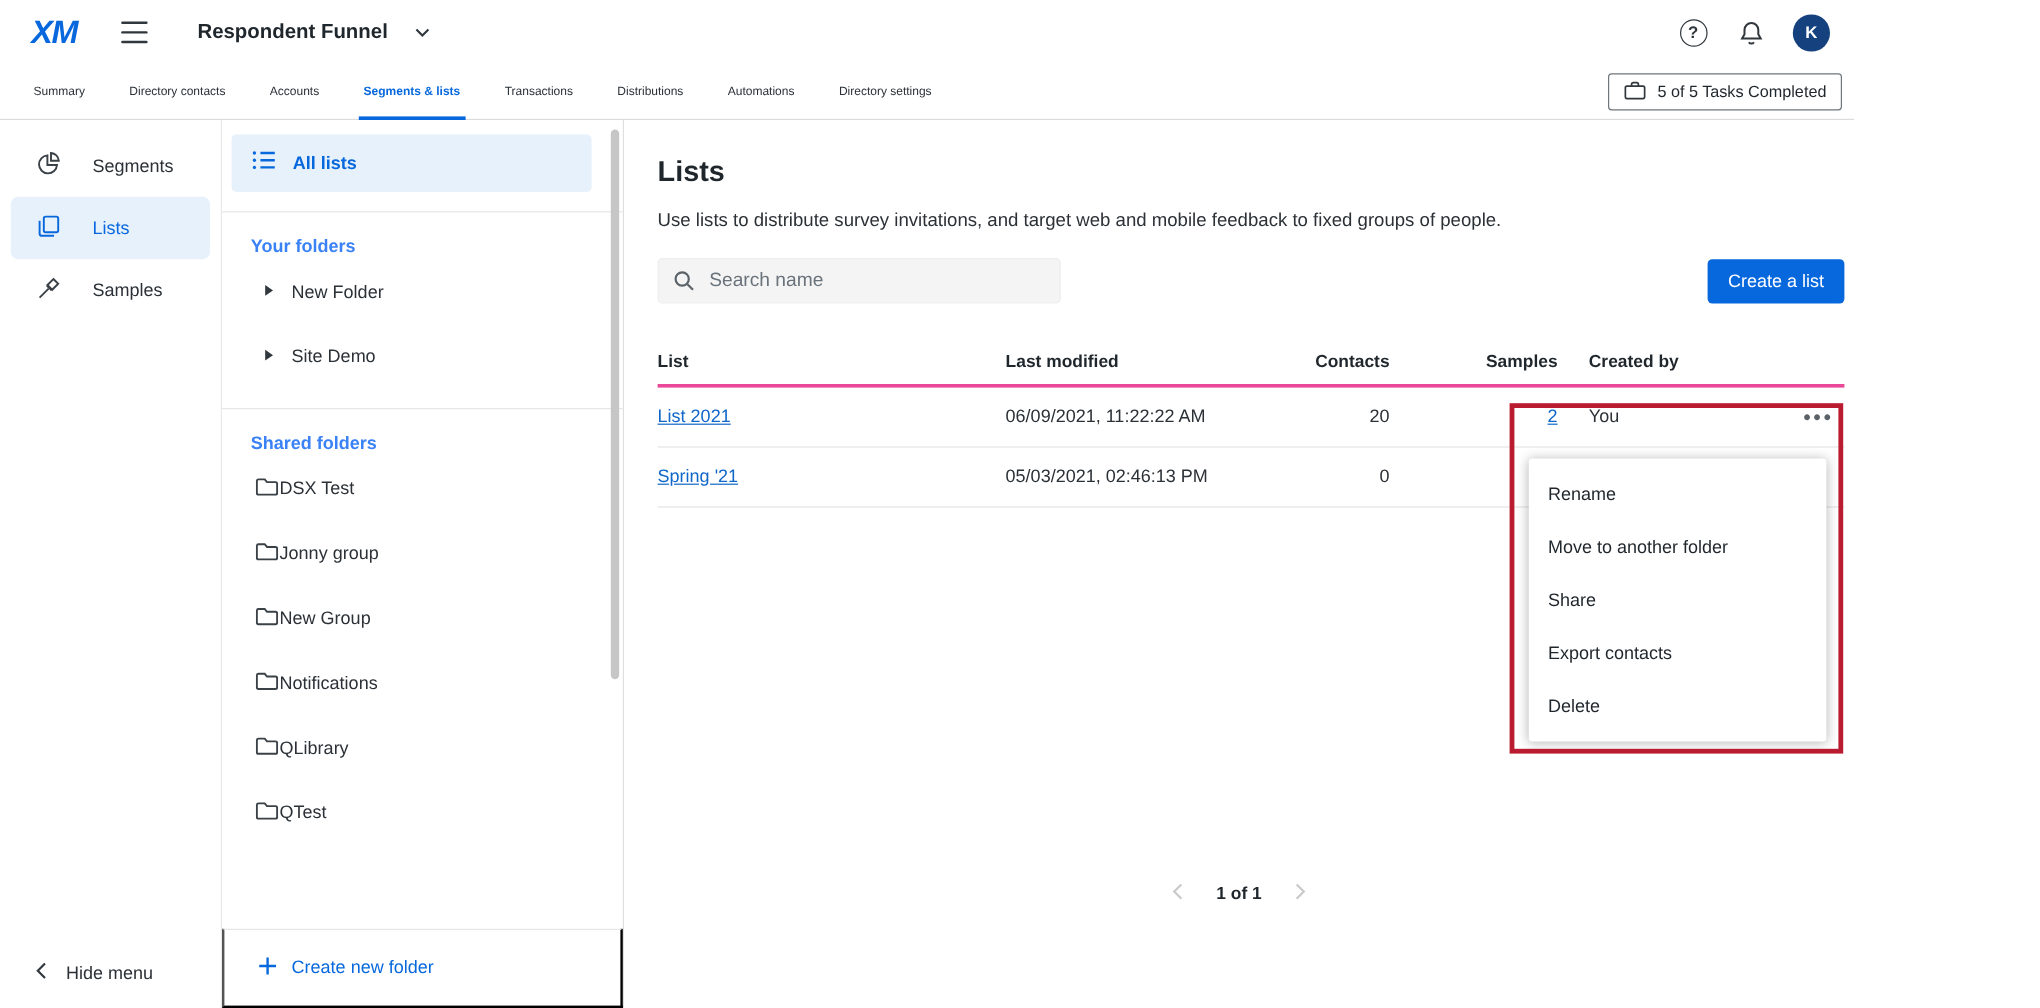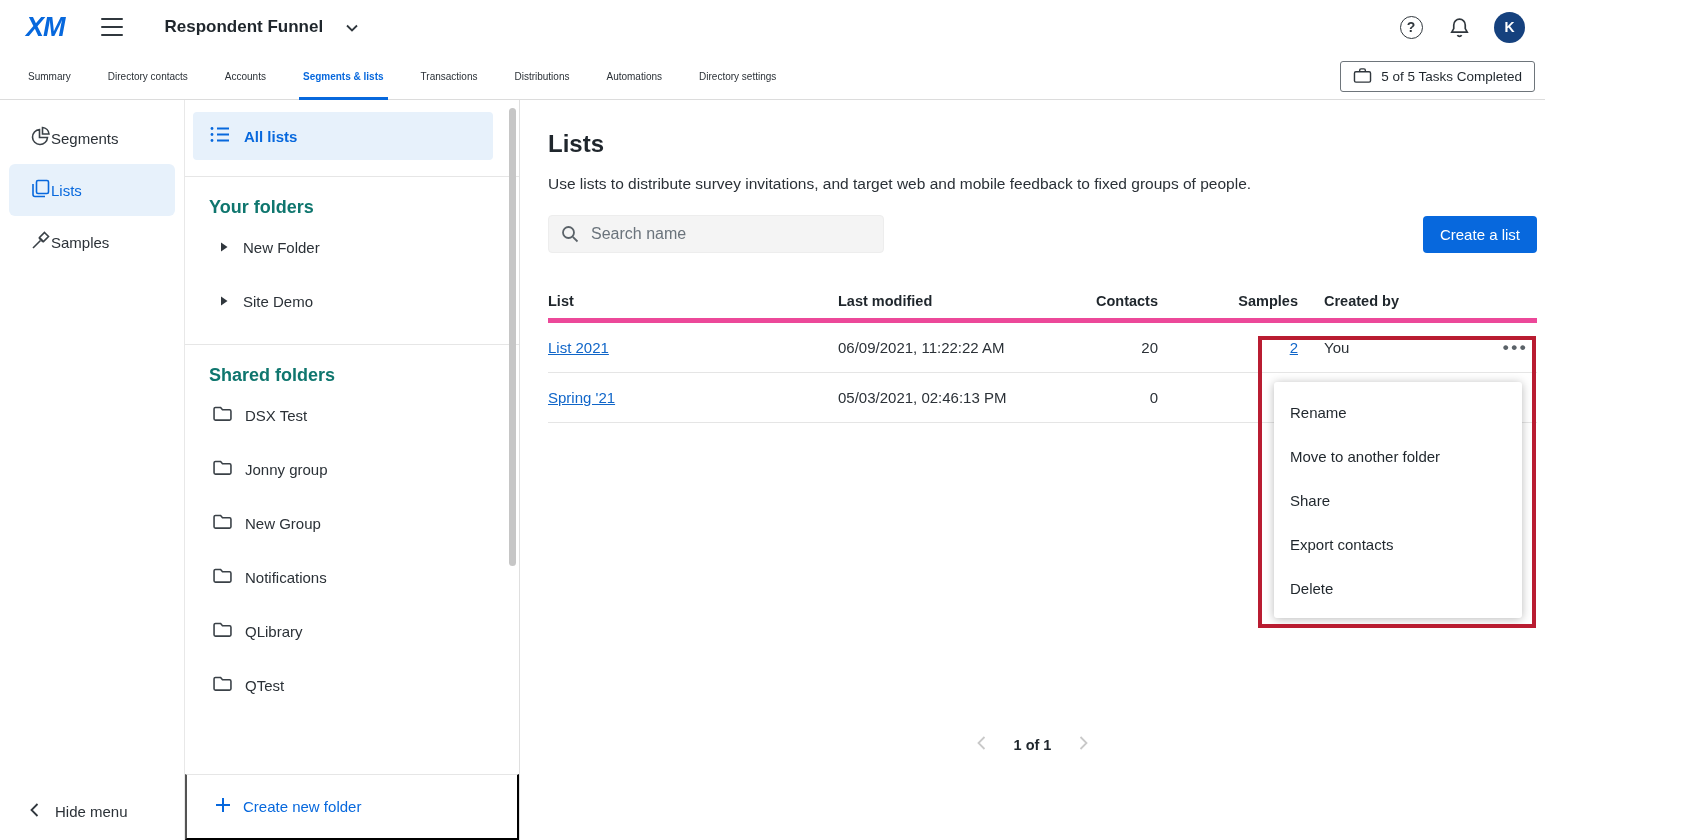--- a/index.html
+++ b/index.html
@@ -26,54 +26,54 @@
   .tab { position: relative; height: 100%; display: flex; align-items: center; padding: 0 2px; margin-right: 33px; font-size: 10px; color: #2B3137; cursor: pointer; white-space: nowrap; }
   .tab.active { color: #0768DD; font-weight: 700; }
   .tab.active::after { content:""; position: absolute; left: -2px; right: -2px; bottom: -1px; height: 3px; background: #0768DD; }
   .tasks-btn { margin-left: auto; margin-right: 10px; display: flex; align-items: center; gap: 9px; height: 31px; padding: 0 12px; border: 1px solid #6E757B; border-radius: 3px; background: #fff; font-size: 13.5px; color: #1F262C; cursor: pointer; white-space: nowrap; }
 
   
   .body { display: flex; height: 740px; }
 
   
   .leftnav { position: relative; width: 185px; border-right: 1px solid #E8E8E8; padding-top: 12px; }
-  .nav-item { display: flex; align-items: center; gap: 0; height: 52px; margin: 0 9px; padding-left: 21px; border-radius: 6px; font-size: 15px; color: #2B3137; cursor: pointer; }
+  .nav-item { display: flex; align-items: center; gap: 26px; height: 52px; margin: 0 9px; padding-left: 21px; border-radius: 6px; font-size: 15px; color: #2B3137; cursor: pointer; }
   .nav-item.active { background: #E7F1FB; color: #0768DD; }
   .nav-item.active svg { stroke: #0768DD; }
   .nav-item svg { stroke: #3A4147; }
   .hide-menu { position: absolute; bottom: 20px; left: 30px; display: flex; align-items: center; gap: 16px; font-size: 15px; color: #2B3137; cursor: pointer; background: none; border: none; }
 
   
   .folderpanel { position: relative; width: 335px; border-right: 1px solid #DFDFDF; display: flex; flex-direction: column; }
   .alllists-wrap { padding: 12px 26px 16px 8px; border-bottom: 1px solid #E6E6E6; }
   .alllists { display: flex; align-items: center; gap: 14px; height: 48px; padding-left: 17px; background: #E7F1FB; border-radius: 4px; cursor: pointer; }
   .alllists .lbl { font-size: 15px; font-weight: 600; color: #0768DD; }
   .section { padding: 20px 0 6px 24px; }
   .section + .section { border-top: 1px solid #E6E6E6; margin-top: 10px; }
-  .section-title { font-size: 18px; font-weight: 700; color: #0f766e; margin-bottom: 2px; }
+  .section-title { font-size: 15px; font-weight: 700; color: #3b82f6; margin-bottom: 2px; }
   .tree-item { display: flex; align-items: center; gap: 14px; height: 54px; padding-left: 10px; font-size: 15px; color: #2B3137; cursor: pointer; }
-  .folder-item { display: flex; align-items: center; gap: 13px; height: 54px; padding-left: 4px; font-size: 15px; color: #2B3137; cursor: pointer; }
+  .folder-item { display: flex; align-items: center; gap: 1px; height: 54px; padding-left: 4px; font-size: 15px; color: #2B3137; cursor: pointer; }
   .folders-scroll { flex: 1; overflow: hidden; }
   .create-folder { border-top: 1px solid #E6E6E6; height: 66px; display: flex; align-items: center; gap: 12px; padding-left: 28px; color: #0768DD; font-size: 15px; cursor: pointer; background: #fff; }
   .panel-scrollbar { position: absolute; right: 3px; top: 8px; width: 7px; height: 458px; background: #C6C6C6; border-radius: 4px; cursor: grab; }
 
   
   .main { flex: 1; position: relative; padding: 30px 8px 0 28px; }
   .page-title { font-size: 24px; font-weight: 700; color: #1F262C; }
   .page-desc { margin-top: 17px; font-size: 15.5px; color: #2B3137; }
   .toolbar { margin-top: 22px; display: flex; align-items: center; }
   .searchbox { position: relative; width: 336px; height: 38px; }
   .searchbox input { width: 100%; height: 100%; border: 1px solid #EDEDED; background: #F4F4F4; border-radius: 4px; padding: 0 12px 0 42px; font-size: 16px; color: #2B3137; font-family: "Liberation Sans", sans-serif; }
   .searchbox input::placeholder { color: #6A737B; }
   .searchbox .sicon { position: absolute; left: 13px; top: 10px; }
   .create-list { margin-left: auto; height: 37px; padding: 0 17px; background: #0768DD; border: none; border-radius: 4px; color: #fff; font-size: 15px; cursor: pointer; font-family: "Liberation Sans", sans-serif; }
 
   .table { margin-top: 30px; }
   .trow { display: grid; grid-template-columns: 290px 252px 68px 140px 196px 1fr; align-items: center; }
-  .thead { height: 40px; border-bottom: 5px solid #ec4899; font-size: 14.5px; font-weight: 700; color: #1F262C; }
+  .thead { height: 40px; border-bottom: 3px solid #ec4899; font-size: 14.5px; font-weight: 700; color: #1F262C; }
   .tdata { height: 50px; border-bottom: 1px solid #E5E5E5; font-size: 15px; }
   .cell-r { text-align: right; }
   .cell-created { padding-left: 26px; }
   a.tlink { color: #1066C9; text-decoration: underline; cursor: pointer; }
   .dots { text-align: center; color: #5A6268; font-size: 17px; letter-spacing: 2.5px; font-weight: 700; cursor: pointer; background: none; border: none; }
 
   .pagination { position: absolute; top: 636px; left: 0; right: 0; display: flex; align-items: center; justify-content: center; gap: 28px; }
   .pg-chevron { background: none; border: none; cursor: default; }
   .pg-label { font-size: 14.5px; font-weight: 700; color: #1F262C; }
 

